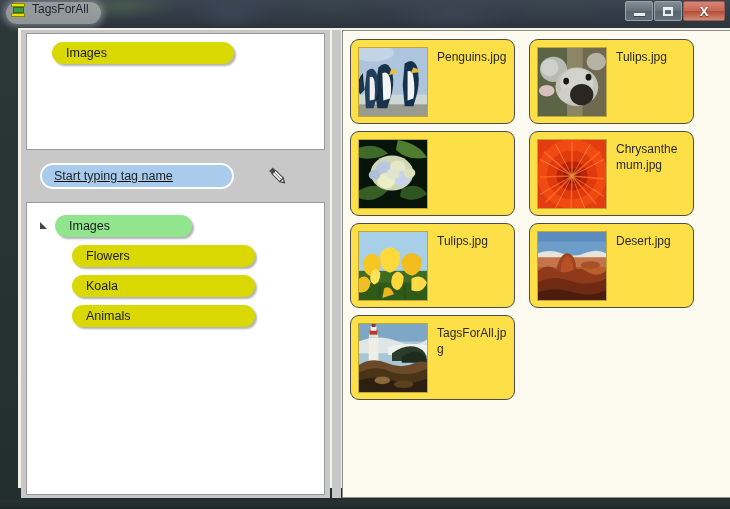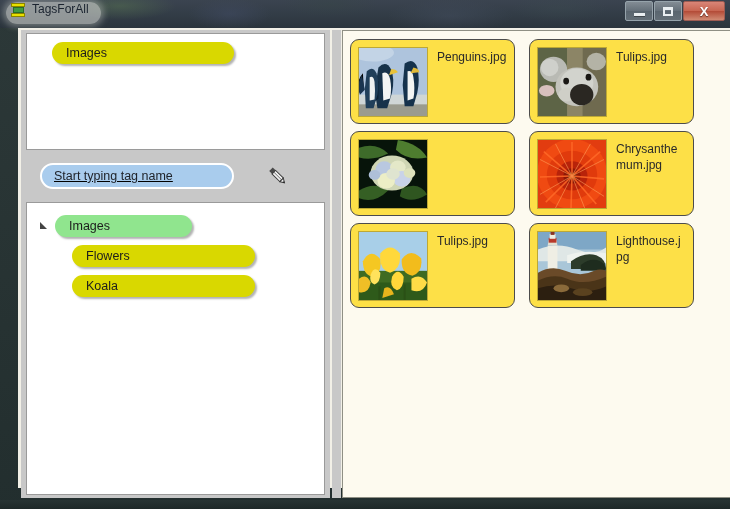--- a/index.html
+++ b/index.html
@@ -338,20 +338,23 @@
         </div>
 
         <div class="tree-row child">
           <span class="pill yellow">Flowers</span>
         </div>
 
         <div class="tree-row child">
           <span class="pill yellow">Koala</span>
         </div>
 
+        <div class="tree-row child">
+          <span class="pill yellow">Animals</span>
+        </div>
 
       </div>
     </div>
 
     <div id="splitter"></div>
 
     <div id="file-panel">
       <div id="file-grid">
 
         <div class="file-card">
@@ -469,20 +472,38 @@
               <path d="M0 48 q8 -6 12 4 q-2 12 -12 10z" fill="#f0bf26"></path>
               <path d="M54 48 q10 -6 16 4 q-4 12 -16 8z" fill="#ffdc47"></path>
               <path d="M26 58 q6 -4 10 6 l-12 4z" fill="#e8b51c"></path>
               <rect x="20" y="56" width="2" height="14" fill="#2a5016"></rect>
               <rect x="46" y="54" width="2" height="16" fill="#2a5016"></rect>
             </svg>
           </span>
           <span class="file-label">Tulips.jpg</span>
         </div>
 
+        <div class="file-card">
+          <span class="thumb">
+            <svg viewBox="0 0 70 70" preserveAspectRatio="none" aria-hidden="true">
+              <rect width="70" height="70" fill="#b85f2c"></rect>
+              <rect width="70" height="26" fill="#6d9ec9"></rect>
+              <rect y="0" width="70" height="10" fill="#5b8cbd"></rect>
+              <path d="M0 22 q12 -5 24 0 q14 5 26 -1 q12 -4 20 1 v6 H0z" fill="#e6e2dc"></path>
+              <path d="M0 26 h70 v10 H0z" fill="#c4744a"></path>
+              <path d="M20 34 q4 -12 10 -12 q7 0 9 12 l3 16 H18z" fill="#9c4420"></path>
+              <path d="M24 34 q3 -9 6 -9 q5 0 6 9 l2 14 H23z" fill="#b85026"></path>
+              <path d="M0 40 q10 -8 18 -2 q8 6 16 2 q10 -5 18 2 q10 5 18 -2 v30 H0z" fill="#8e3a1b"></path>
+              <path d="M0 52 q16 -8 32 -2 q18 7 38 -2 v22 H0z" fill="#6e2a12"></path>
+              <path d="M0 62 q18 -6 36 0 q18 6 34 -2 v10 H0z" fill="#4c1d0c"></path>
+              <ellipse cx="54" cy="34" rx="10" ry="4" fill="#a85028"></ellipse>
+            </svg>
+          </span>
+          <span class="file-label">Desert.jpg</span>
+        </div>
 
         <div class="file-card">
           <span class="thumb">
             <svg viewBox="0 0 70 70" preserveAspectRatio="none" aria-hidden="true">
               <rect width="70" height="70" fill="#a9c6d8"></rect>
               <rect width="70" height="18" fill="#7ea7c6"></rect>
               <path d="M0 18 q20 -8 40 0 q18 7 30 -2 v14 H0z" fill="#dfe7e6"></path>
               <path d="M30 24 q18 -6 40 -2 v10 H30z" fill="#eef2ee"></path>
               <path d="M34 30 q14 -10 26 -6 q10 4 10 14 H34z" fill="#2c3c2a"></path>
               <path d="M44 34 q10 -8 20 -4 q6 3 6 10 H44z" fill="#1e2c1e"></path>
@@ -492,21 +513,21 @@
               <rect x="12" y="2" width="6" height="5" fill="#efeee4"></rect>
               <rect x="13" y="0" width="4" height="3" fill="#8a3324"></rect>
               <rect x="8" y="38" width="14" height="8" fill="#d8d6c8"></rect>
               <path d="M0 42 q14 -8 28 -2 q16 7 30 0 q6 -3 12 0 v30 H0z" fill="#6a4a28"></path>
               <path d="M0 50 q16 -8 30 -2 q18 8 40 -2 v24 H0z" fill="#4a3418"></path>
               <path d="M0 58 q18 -6 34 0 q18 6 36 -2 v14 H0z" fill="#2c1f10"></path>
               <ellipse cx="24" cy="58" rx="8" ry="4" fill="#8a6a3a"></ellipse>
               <ellipse cx="46" cy="62" rx="10" ry="4" fill="#5a421f"></ellipse>
             </svg>
           </span>
-          <span class="file-label">Lighthouse.jpg</span>
+          <span class="file-label">TagsForAll.jpg</span>
         </div>
 
       </div>
     </div>
 
   </div>
 
   <div id="bottom-edge"></div>
 </div>
 

